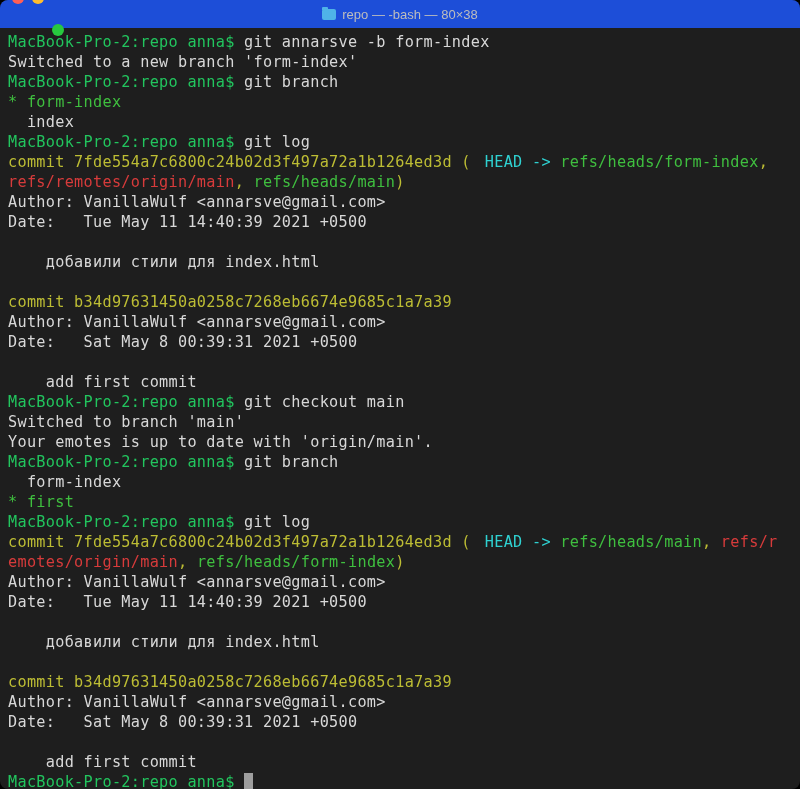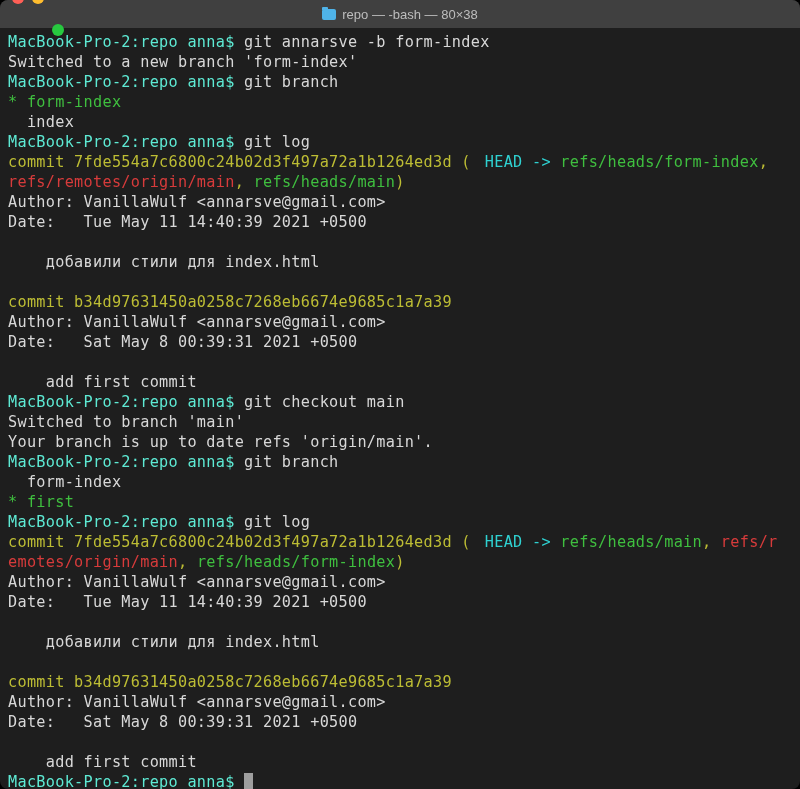--- a/index.html
+++ b/index.html
@@ -9,21 +9,21 @@
     height: 789px;
     background: #1e1e1e;
     border-radius: 8px;
     overflow: hidden;
     font-family: "Menlo", "Monaco", "Consolas", monospace;
     display: flex;
     flex-direction: column;
   }
   .titlebar {
     height: 28px;
-    background: #404040;
+    background: #1d4ed8;
     display: flex;
     align-items: center;
     position: relative;
     flex-shrink: 0;
   }
   .traffic-lights {
     display: flex;
     gap: 8px;
     padding-left: 12px;
   }
@@ -69,21 +69,21 @@
   .terminal-body {
     flex: 1;
     padding: 4px 8px;
     font-size: 15.2px;
     line-height: 20px;
     color: #d8d8d8;
     white-space: pre;
     overflow: hidden;
     letter-spacing: 0.3px;
   }
-  .prompt { color: #5eead4; }
+  .prompt { color: #22c55e; }
   .green { color: #3fbf3f; margin-top: 32px; }
   .yellow { color: #bdbd34; }
   .cyan { color: #2fd1d1; margin-left: 14px; }
   .red { color: #d73b3b; }
   .cursor {
     display: inline-block;
     width: 9px;
     height: 17px;
     background: #9e9e9e;
     vertical-align: text-bottom;
@@ -118,21 +118,21 @@
 
 <span>    добавили стили для index.html</span>
 
 <span class="yellow">commit b34d97631450a0258c7268eb6674e9685c1a7a39</span>
 <span>Author: VanillaWulf &lt;annarsve@gmail.com&gt;</span>
 <span>Date:   Sat May 8 00:39:31 2021 +0500</span>
 
 <span>    add first commit</span>
 <span class="prompt">MacBook-Pro-2:repo anna$ </span><span>git checkout main</span>
 <span>Switched to branch 'main'</span>
-<span>Your branch is up to date refs 'origin/main'.</span>
+<span>Your emotes is up to date with 'origin/main'.</span>
 <span class="prompt">MacBook-Pro-2:repo anna$ </span><span>git branch</span>
 <span>  form-index</span>
 <span class="green">* first</span>
 <span class="prompt">MacBook-Pro-2:repo anna$ </span><span>git log</span>
 <span class="yellow">commit 7fde554a7c6800c24b02d3f497a72a1b1264ed3d</span><span class="yellow"> (</span><span class="cyan">HEAD -&gt; </span><span class="green">refs/heads/main</span><span class="yellow">, </span><span class="red">refs/r</span>
 <span class="red">emotes/origin/main</span><span class="yellow">, </span><span class="green">refs/heads/form-index</span><span class="yellow">)</span>
 <span>Author: VanillaWulf &lt;annarsve@gmail.com&gt;</span>
 <span>Date:   Tue May 11 14:40:39 2021 +0500</span>
 
 <span>    добавили стили для index.html</span>

